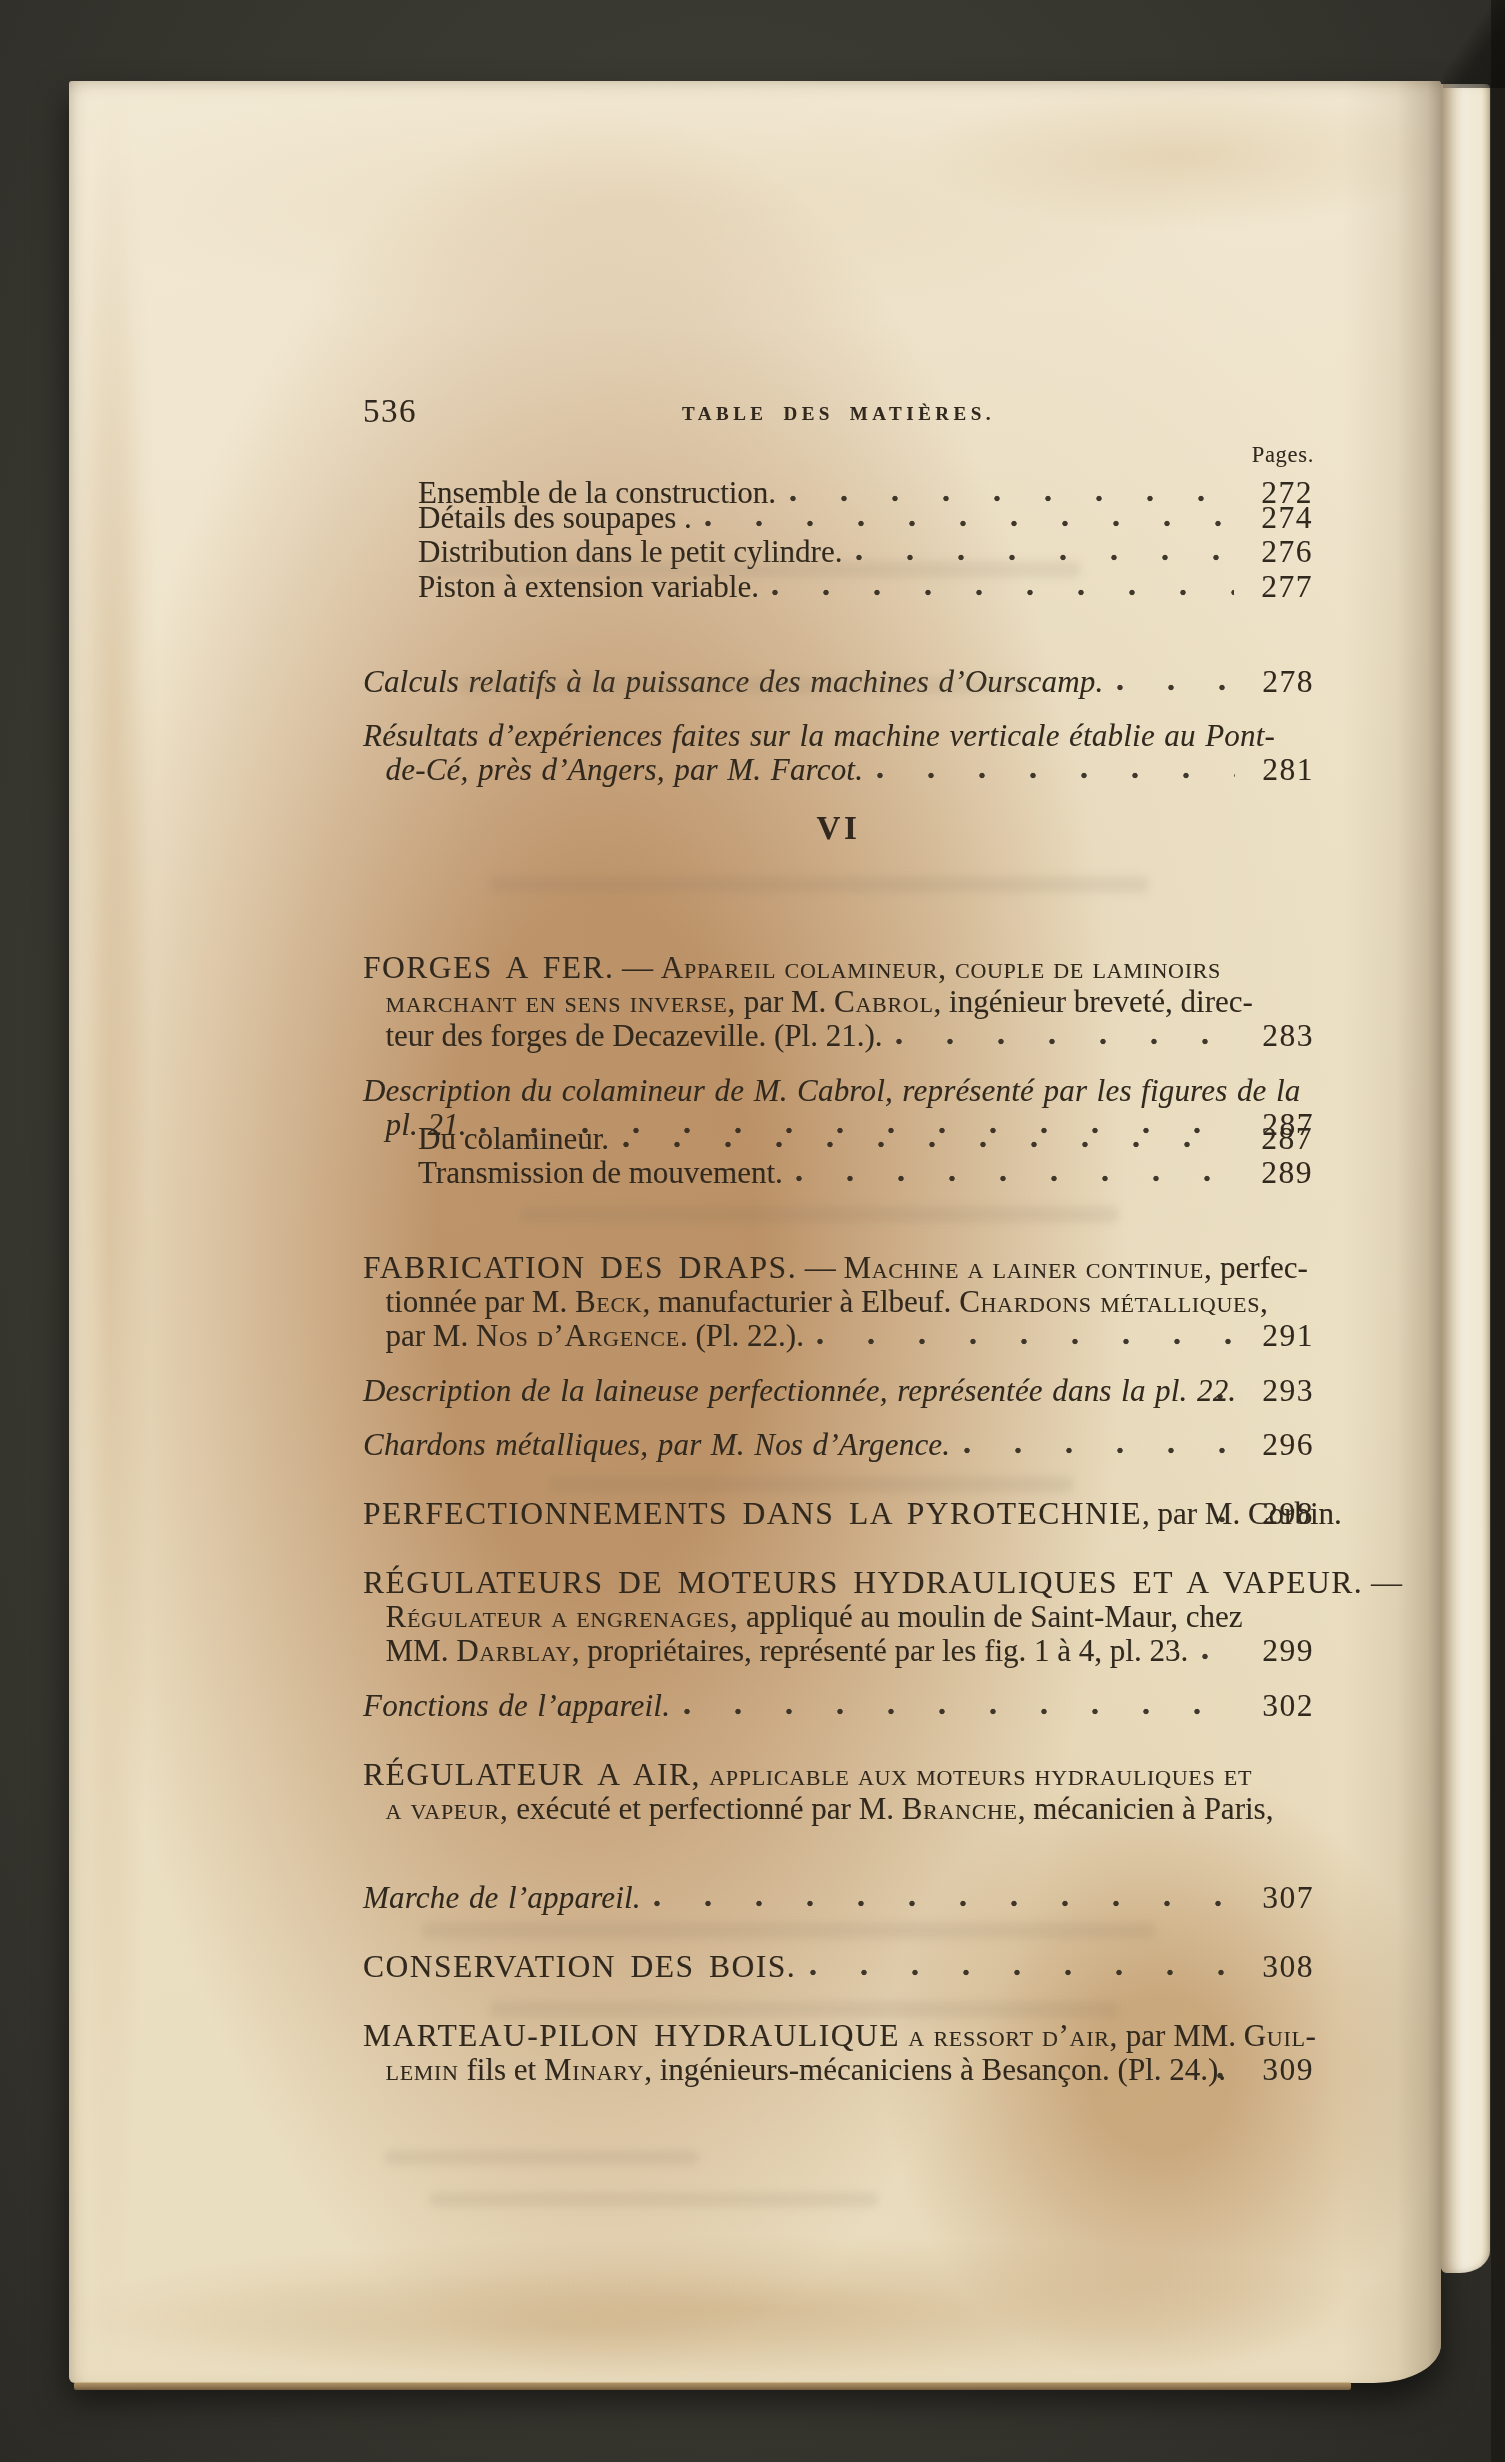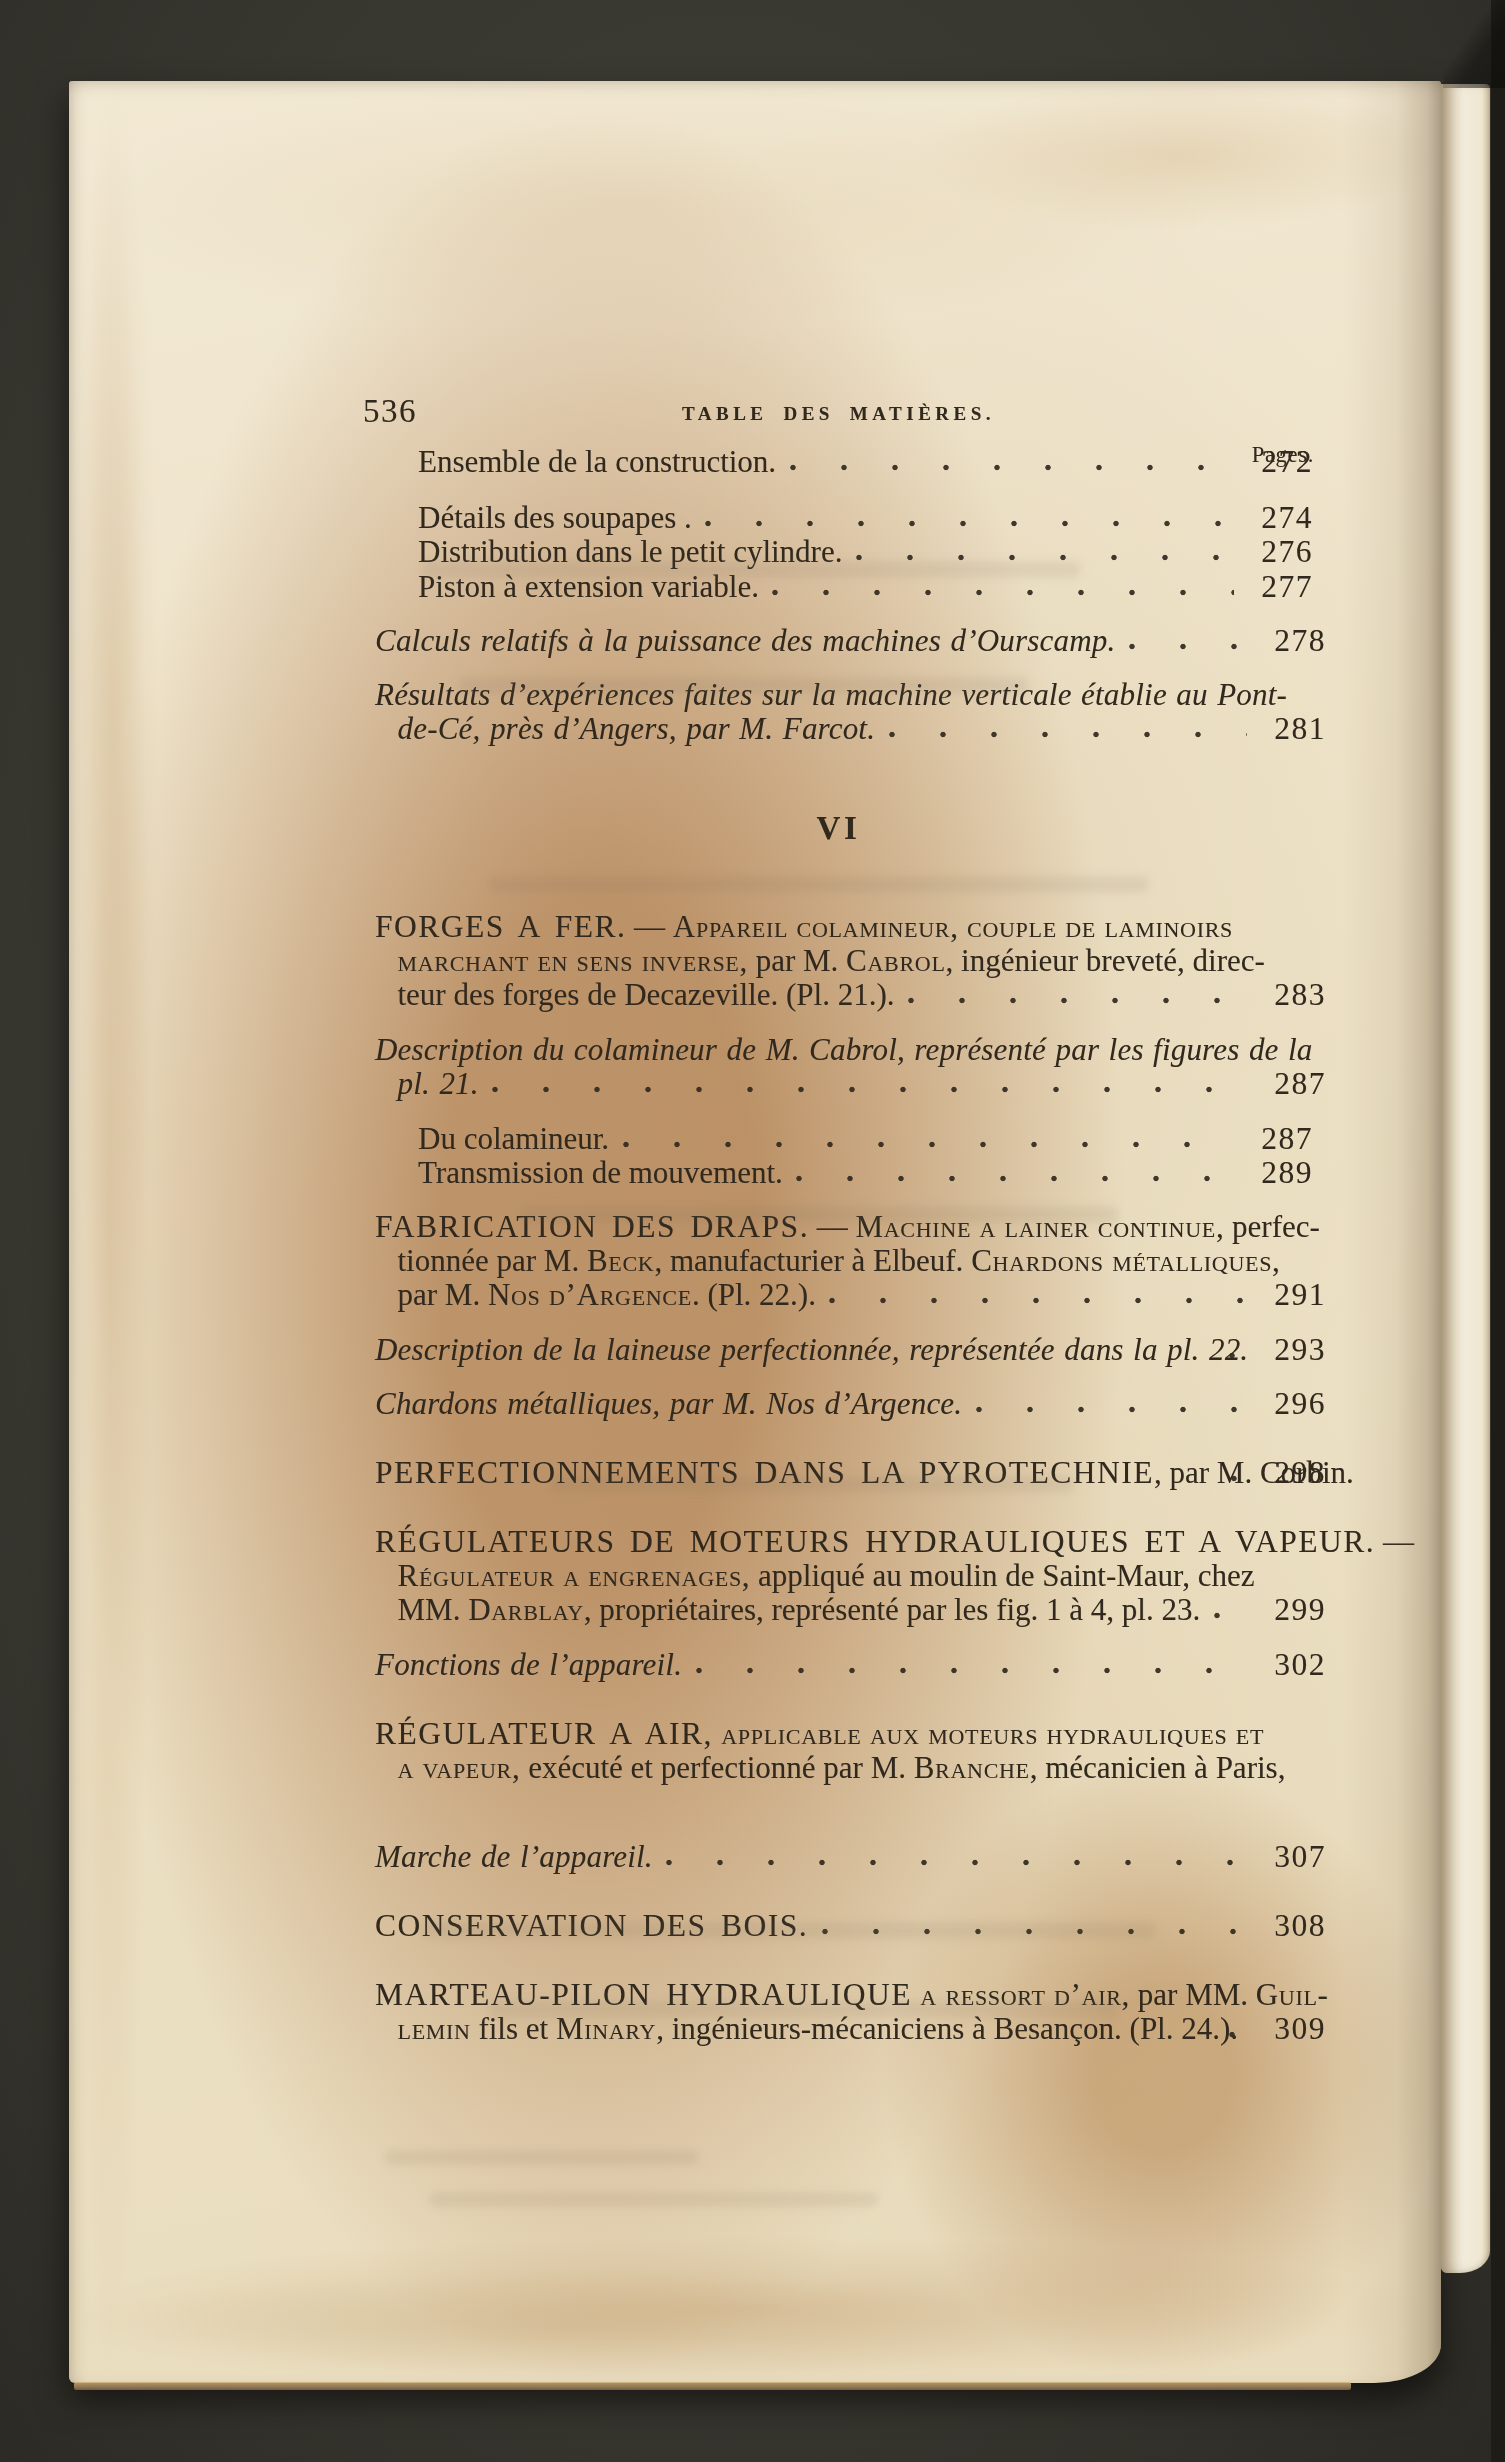--- a/index.html
+++ b/index.html
@@ -45,21 +45,21 @@
     border-radius:0 4.5px 30px 6px / 0 4.5px 22.5px 6px;
   }
   .right-band{position:absolute;left:1491px;top:0;width:15px;height:100%;background:#1d1c17;}
   .corner-fold{position:absolute;left:1443px;top:0;width:62px;height:88px;background:linear-gradient(125deg, rgba(0,0,0,0) 40%, rgba(10,10,8,.45) 62%, rgba(10,10,8,.6) 100%);}
   
   .folio{position:absolute;left:294px;top:312px;font-size:33px;letter-spacing:1.5px;}
   .htitle{position:absolute;left:294px;width:951px;top:322px;text-align:center;font-weight:bold;font-size:19px;letter-spacing:4.5px;word-spacing:6.7px;}
   .plabel{position:absolute;left:294px;width:951px;top:361px;text-align:right;font-size:22.5px;letter-spacing:0.7px;}
   
   .entry{position:absolute;font-size:31px;line-height:34px;}
-  .lvl0{left:306px;width:951px;}
+  .lvl0{left:294px;width:951px;margin-top:41px;}
   .lvl1{left:349px;width:895px;}
   .entry .line{display:flex;align-items:baseline;}
   .line.cont{margin-left:22.5px;justify-content:space-between;}
   .txt{white-space:pre;min-width:0;}
   .it .txt{font-style:italic;letter-spacing:0.2px;word-spacing:1.5px;}
   .r-c{font-size:31.5px;letter-spacing:1.5px;word-spacing:5.2px;}
   .r-sc{font-variant-caps:small-caps;letter-spacing:0.7px;}
   .lead{flex:1 1 18px;min-width:0;height:9px;align-self:flex-end;margin:0 10.5px 6.7px 13.5px;
     background:radial-gradient(circle at 3px 4.5px, rgba(49,41,30,.92) 2.3px, rgba(49,41,30,0) 3.1px) 0 60% / 51px 9px repeat-x;}
   .pg{flex:0 0 auto;min-width:69px;text-align:right;font-size:31.5px;letter-spacing:1.5px;}
@@ -69,21 +69,21 @@
 </style>
 </head>
 <body>
 
 <div class="page">
   <div class="folio">536</div>
   <div class="htitle">TABLE DES MATIÈRES.</div>
   <div class="plabel">Pages.</div>
 
   <div id="toc-list">
-      <div class="entry lvl1" style="top: 364px;">
+      <div class="entry lvl1" style="top: 395px;">
         <div class="line">
           <span class="txt"><span class="r-n">Ensemble de la construction.</span></span>
           <span class="lead"></span>
           <span class="pg">272</span>
         </div>
       </div>
       <div class="entry lvl1" style="top: 420px;">
         <div class="line">
           <span class="txt"><span class="r-n">Détails des soupapes .</span></span>
           <span class="lead"></span>

